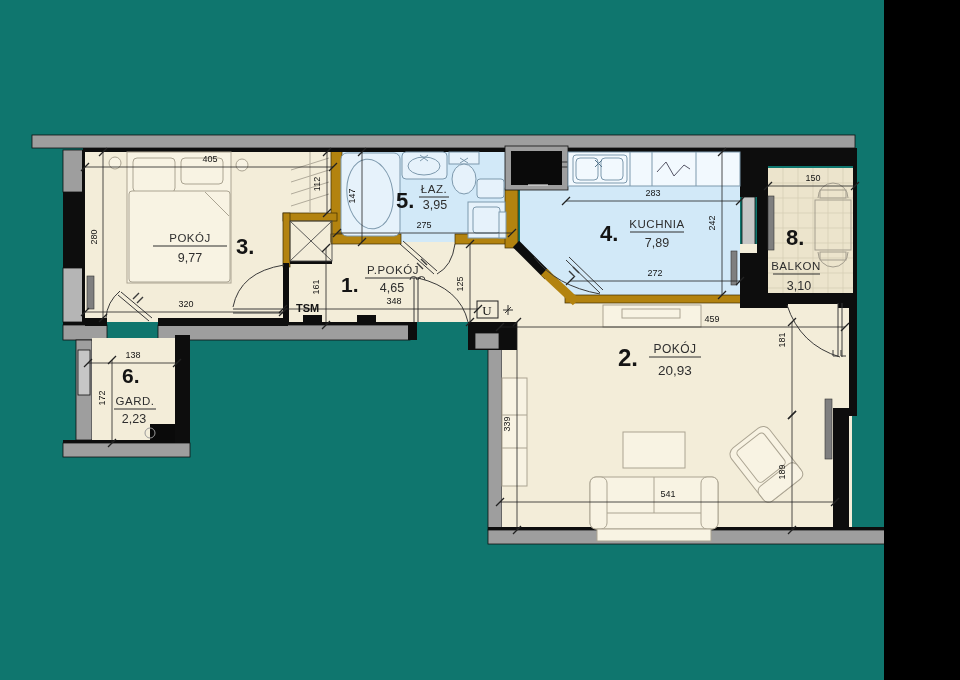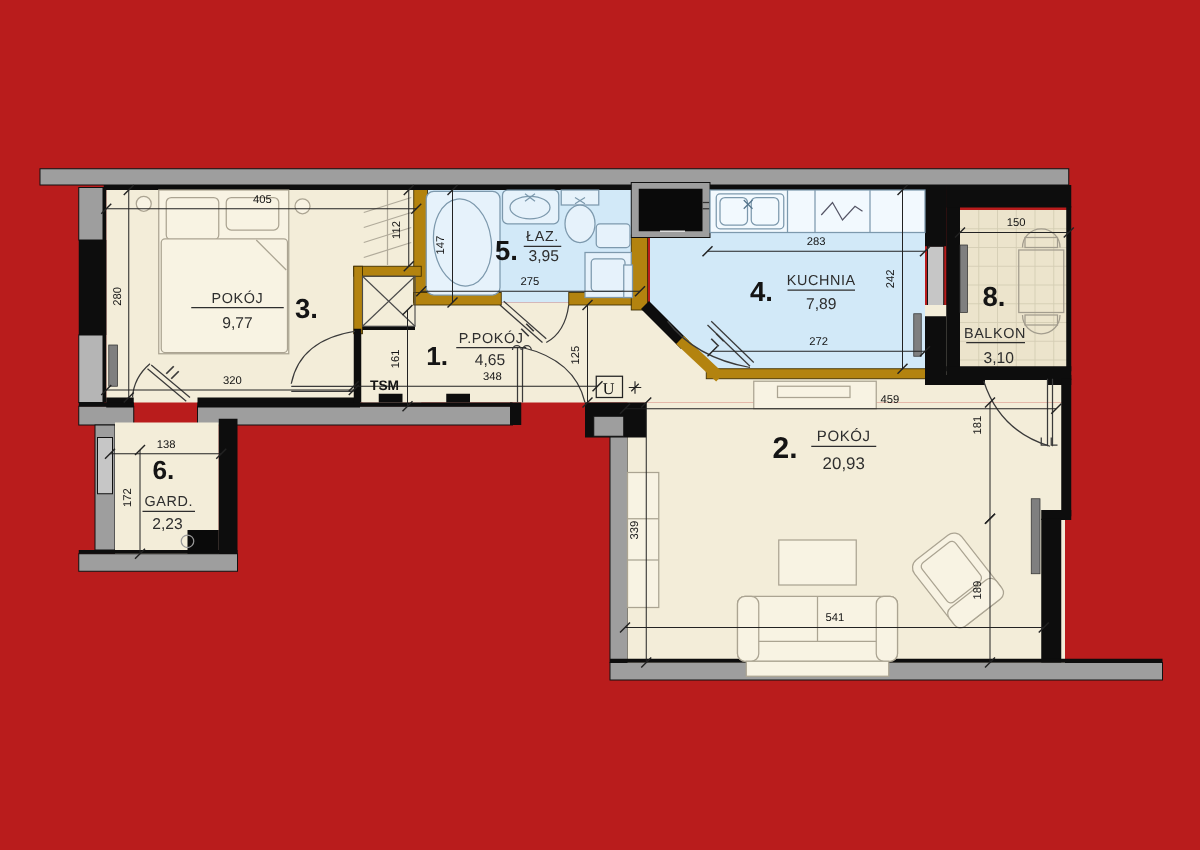--- a/index.html
+++ b/index.html
@@ -1,16 +1,16 @@
 <!DOCTYPE html>
 <html><head>
 <meta charset="utf-8">
 <style>
   html,body{margin:0;padding:0;background:#000;}
-  .stage{width:960px;height:680px;background:#b91c1c;position:relative;overflow:hidden;}
+  .stage{width:884px;height:680px;background:#0f766e;position:relative;overflow:hidden;}
   svg{display:block;font-family:"Liberation Sans","DejaVu Sans",sans-serif;}
   .room-num{font-weight:bold;fill:#141414;}
   .room-name{fill:#2e2e2e;letter-spacing:.5px;}
   .room-area{fill:#2e2e2e;}
   .dim-label{font-size:9px;fill:#141414;}
   .anno{fill:#141414;font-weight:bold;}
   text{user-select:none;}
 </style>
 </head>
 <body>

